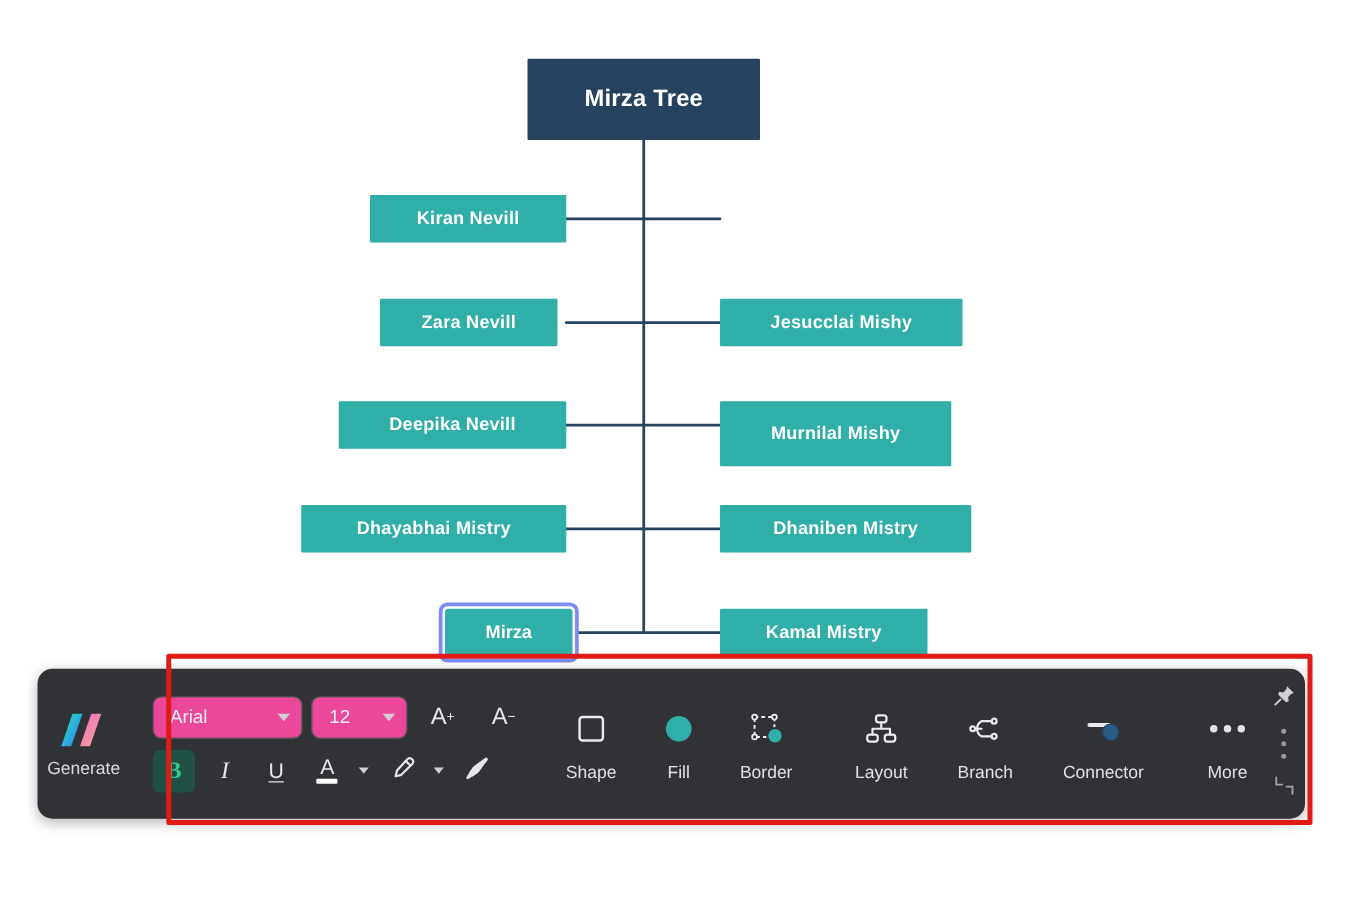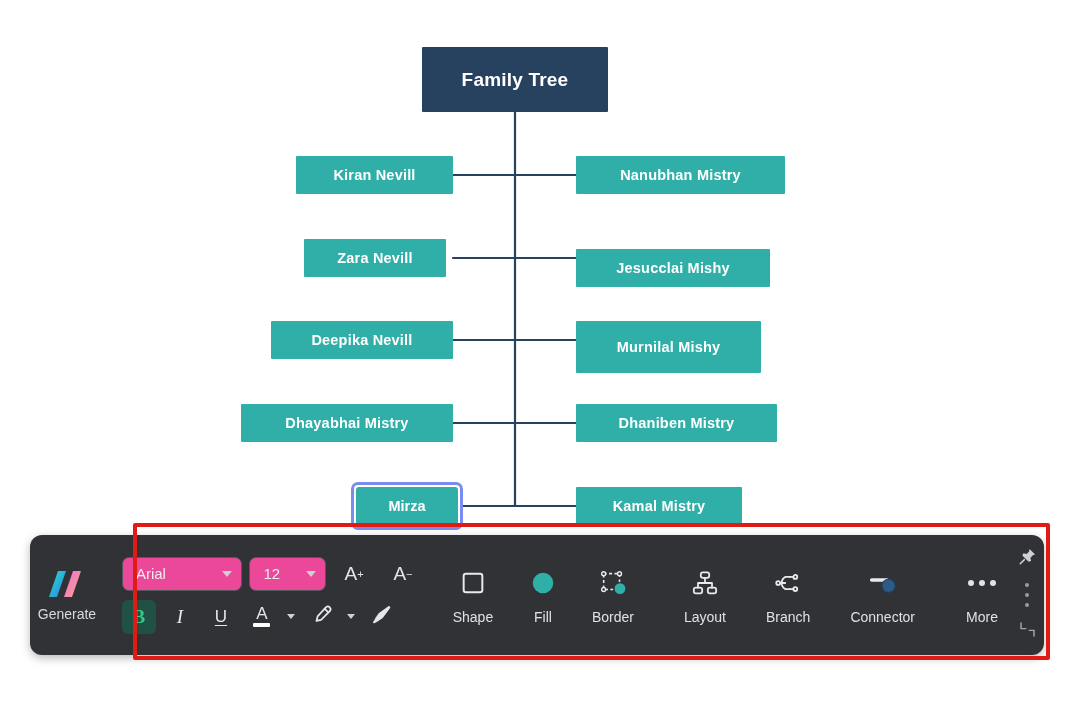--- a/index.html
+++ b/index.html
@@ -282,27 +282,26 @@
         <path d="M515,340 L576,340"></path>
 
         <path d="M453,423 L515,423"></path>
         <path d="M515,423 L576,423"></path>
 
         <path d="M463,506 L515,506"></path>
         <path d="M515,506 L576,506"></path>
       </g>
     </svg>
 
-    <div class="node node-root" style="left:422px; top:47px; width:186px; height:65px;">Family Tree</div>
+    <div class="node node-root" style="left:422px; top:47px; width:186px; height:65px;">Mirza Tree</div>
 
     <div class="node node-person" style="left:296px; top:156px; width:157px; height:38px;">Kiran Nevill</div>
-    <div class="node node-person" style="left:576px; top:156px; width:209px; height:38px;">Nanubhan Mistry</div>
 
     <div class="node node-person" style="left:304px; top:239px; width:142px; height:38px;">Zara Nevill</div>
-    <div class="node node-person" style="left:576px; top:249px; width:194px; height:38px;">Jesucclai Mishy</div>
+    <div class="node node-person" style="left:576px; top:239px; width:194px; height:38px;">Jesucclai Mishy</div>
 
     <div class="node node-person" style="left:271px; top:321px; width:182px; height:38px;">Deepika Nevill</div>
     <div class="node node-person" style="left:576px; top:321px; width:185px; height:52px;">Murnilal Mishy</div>
 
     <div class="node node-person" style="left:241px; top:404px; width:212px; height:38px;">Dhayabhai Mistry</div>
     <div class="node node-person" style="left:576px; top:404px; width:201px; height:38px;">Dhaniben Mistry</div>
 
     <div class="node-selected-wrap" style="left:351px; top:482px; width:112px; height:48px;">
       <div class="node-inner">Mirza</div>
     </div>

